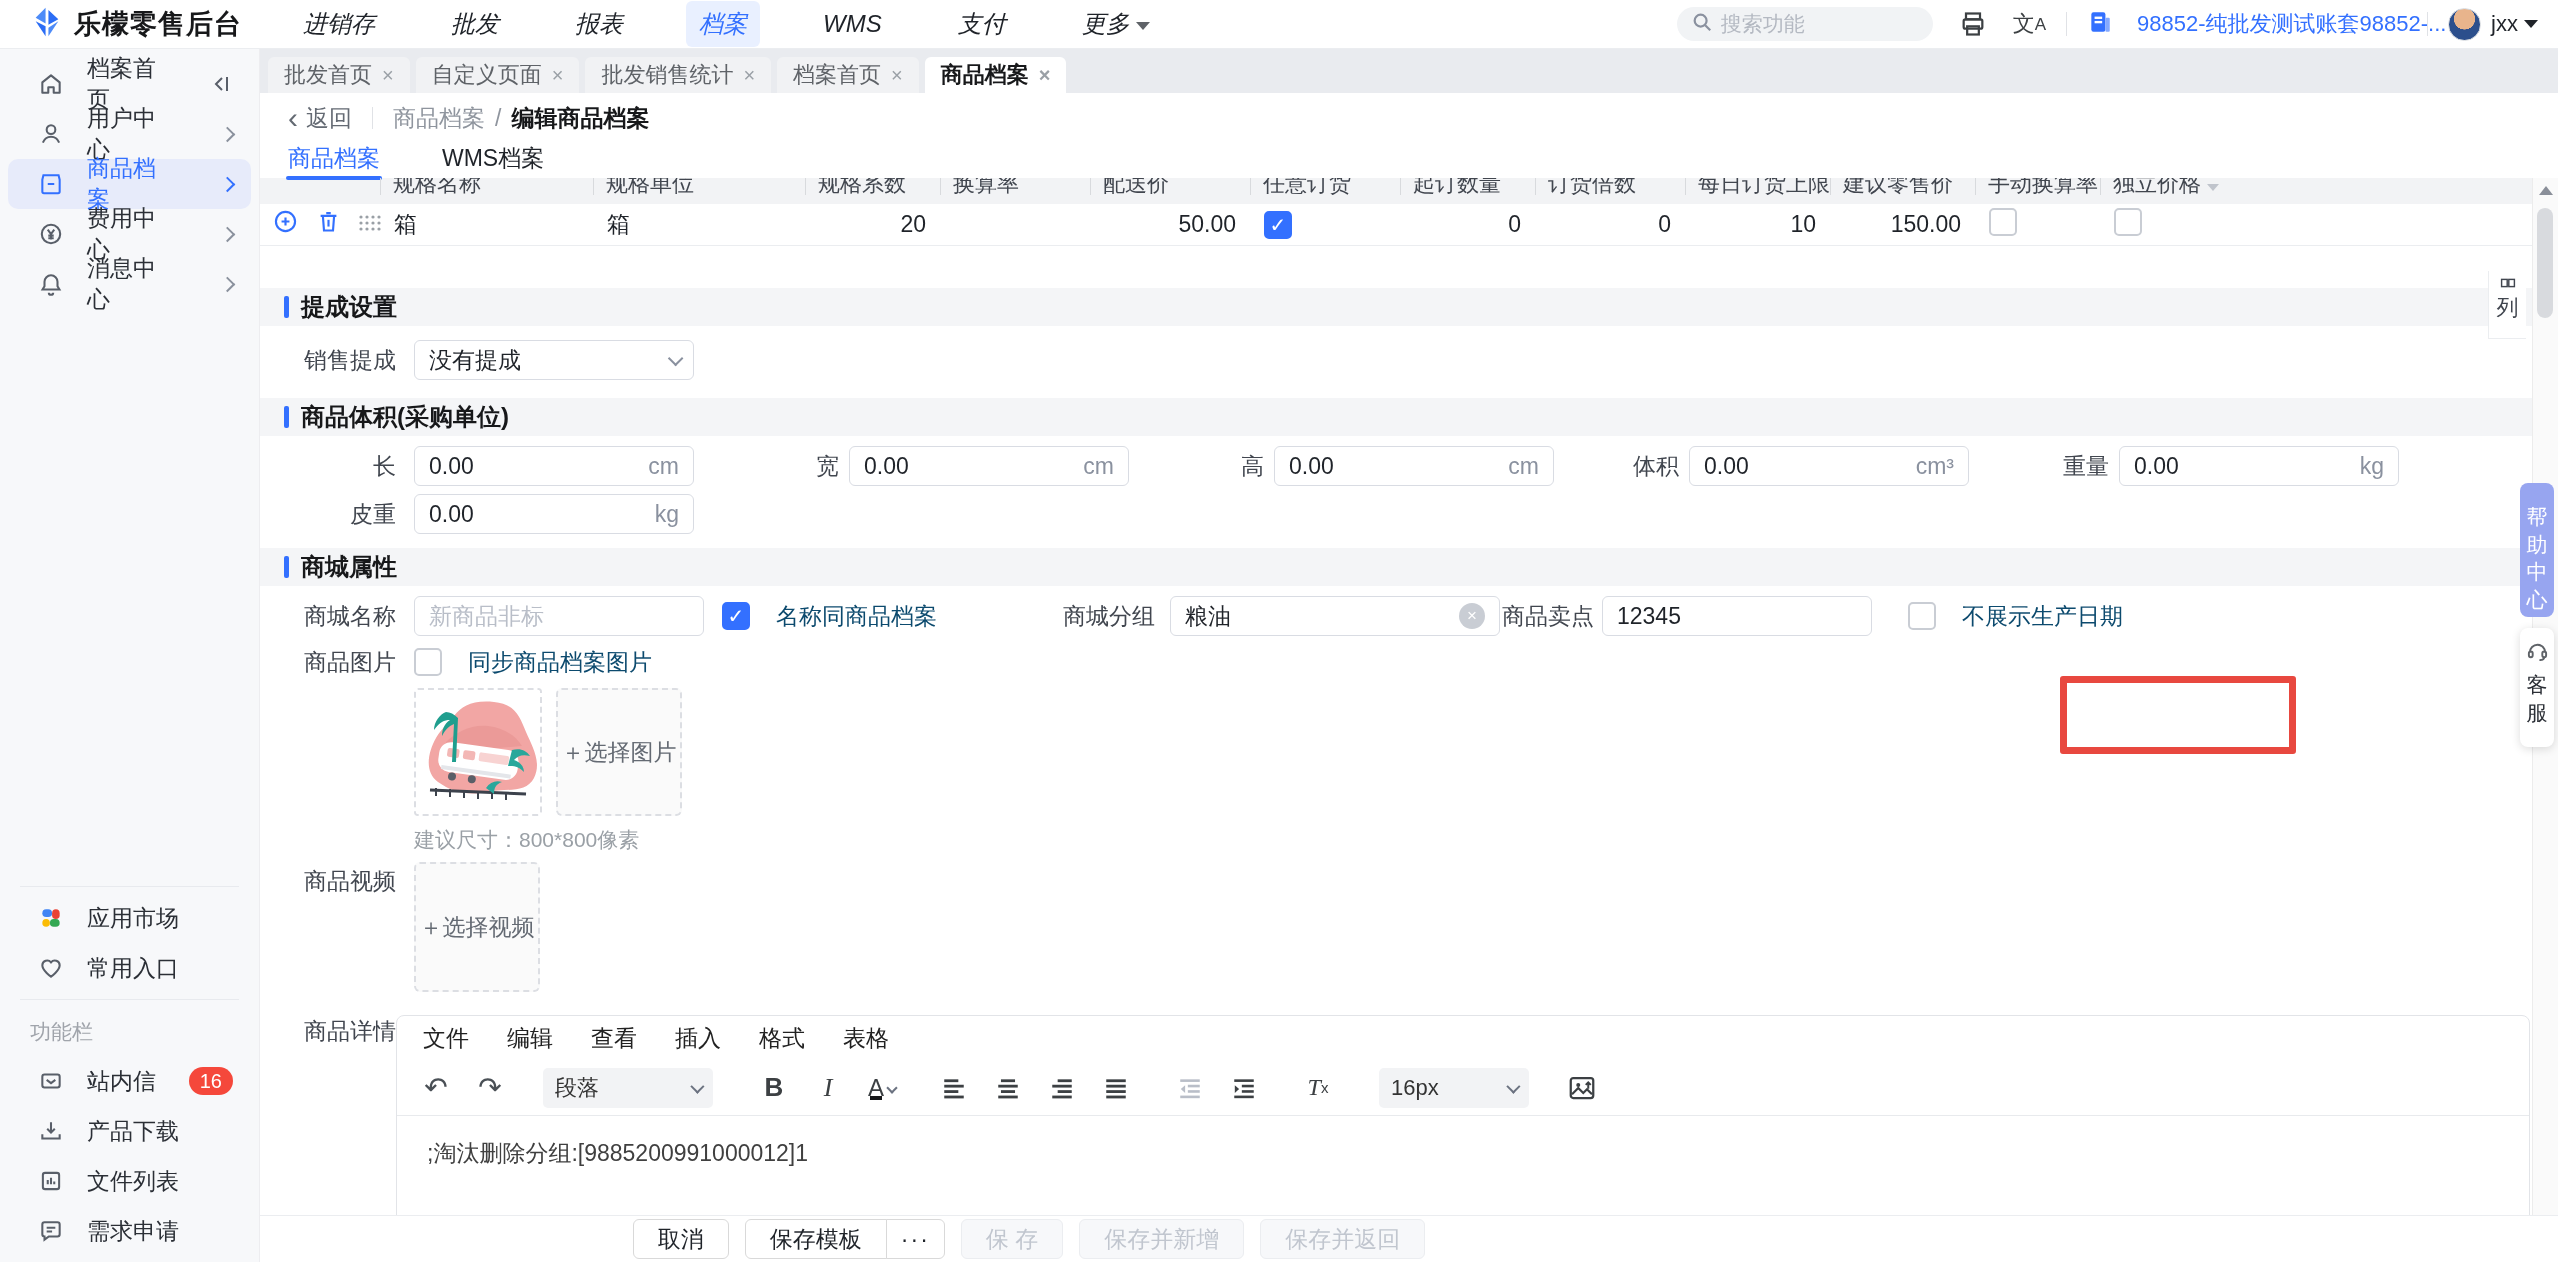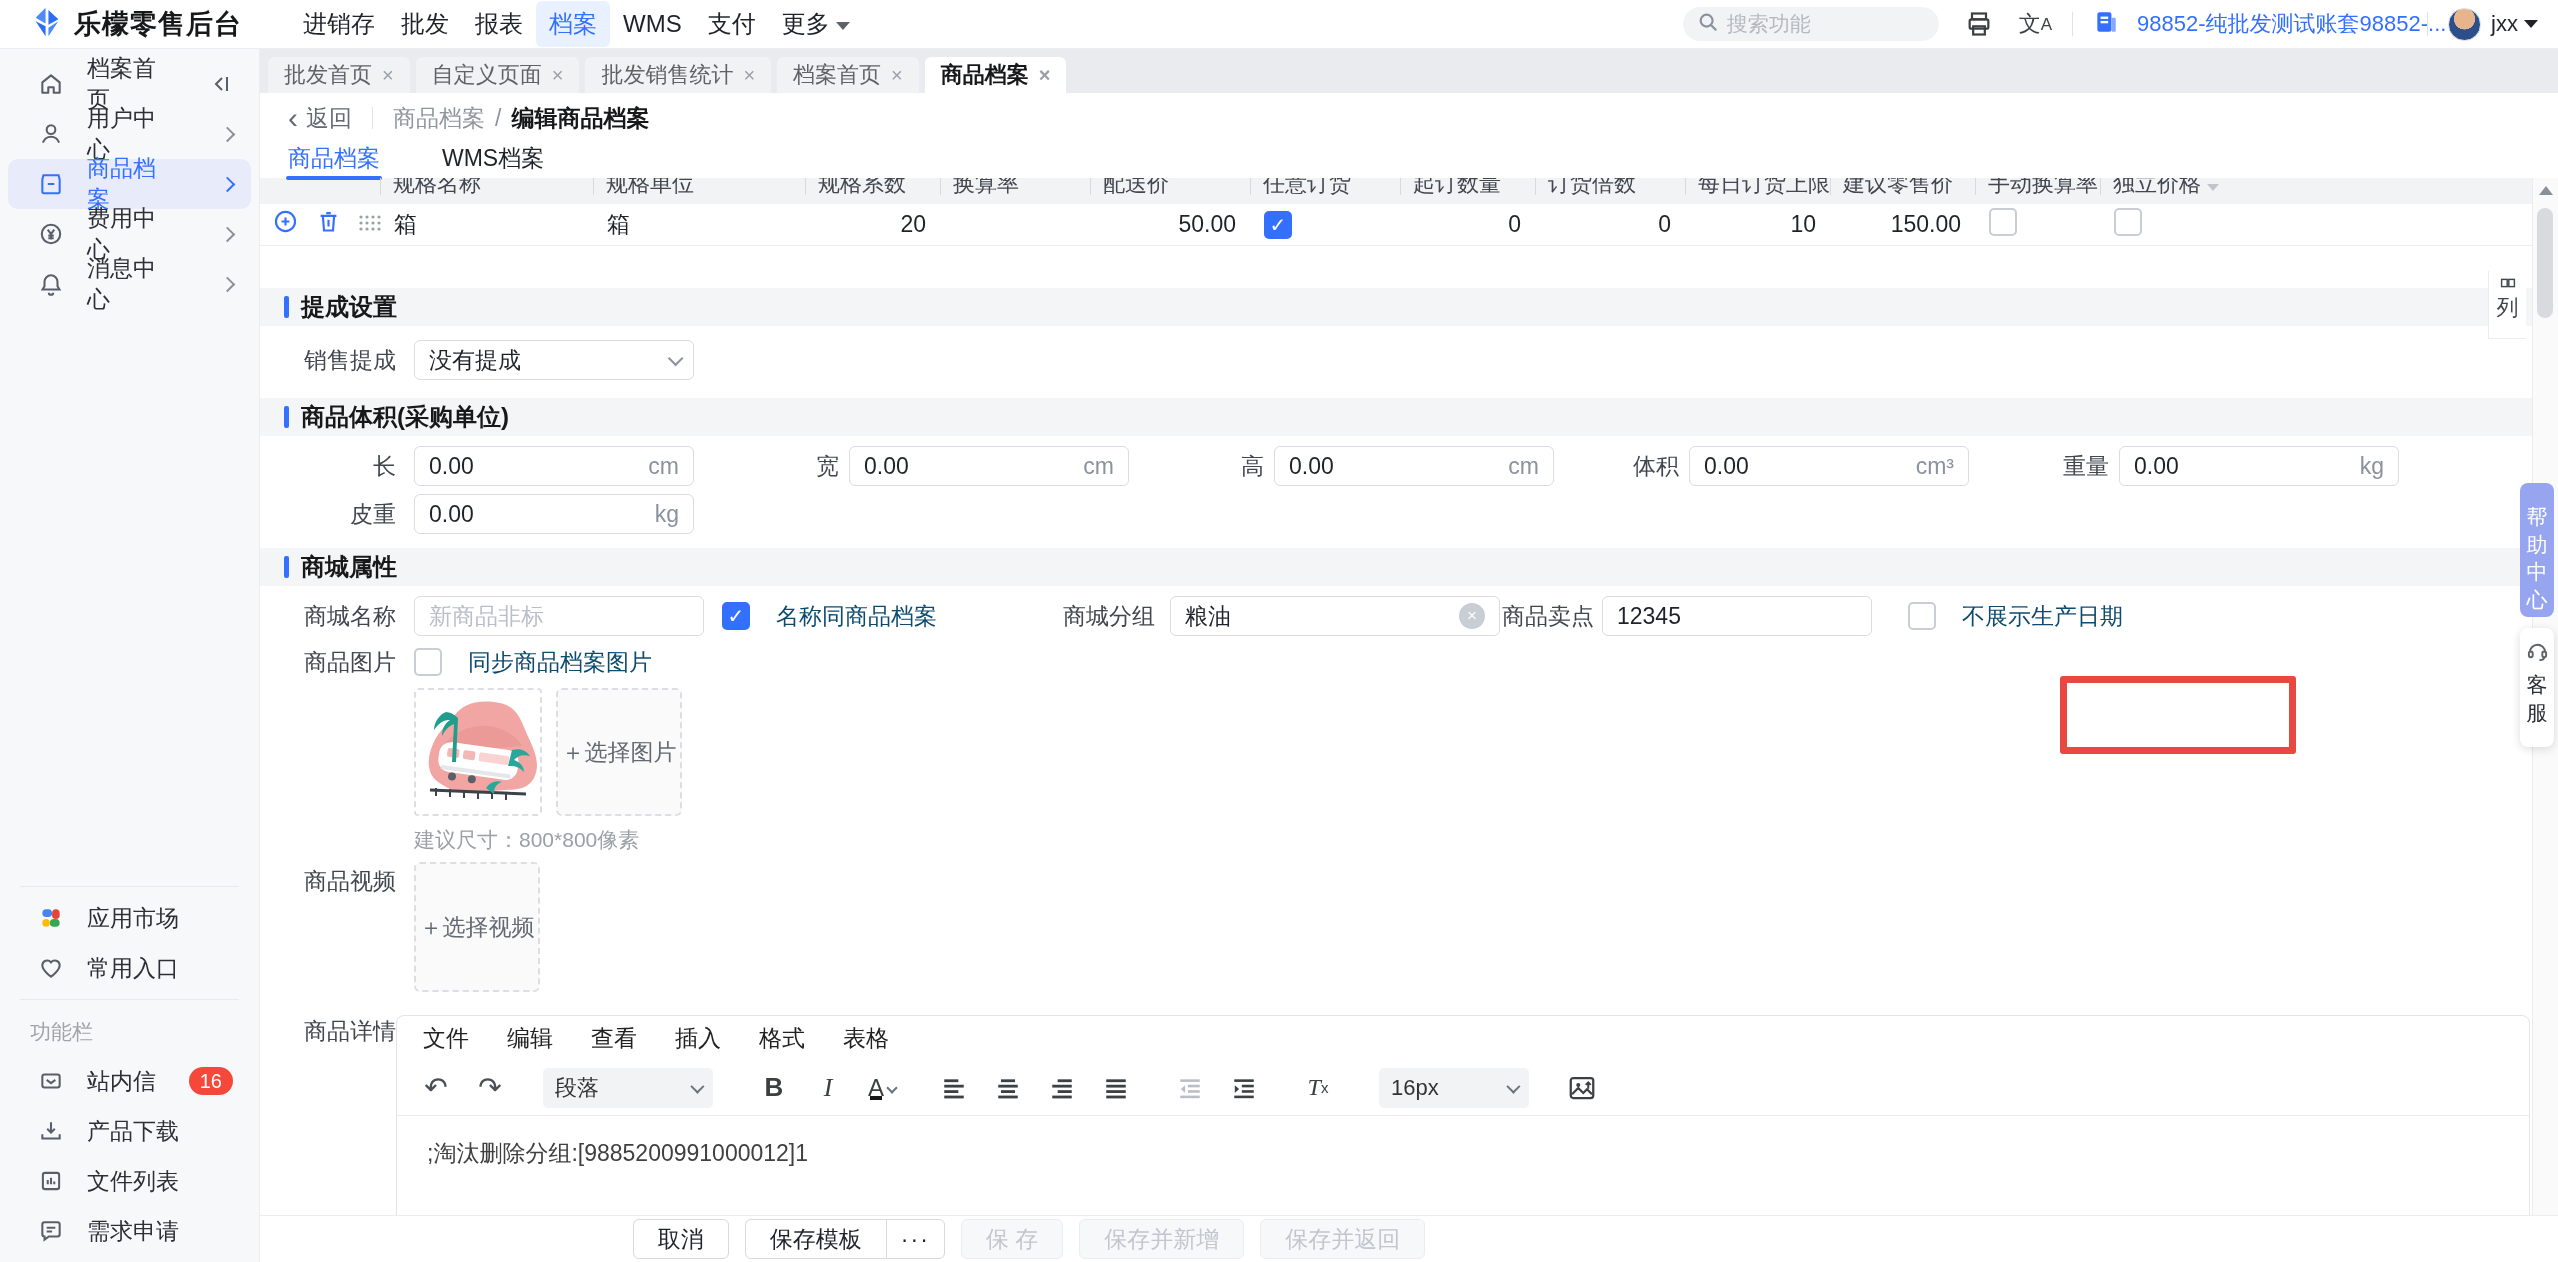--- a/index.html
+++ b/index.html
@@ -5,36 +5,36 @@
   * { margin:0; padding:0; box-sizing:border-box; }
   html,body { width:2558px; height:1262px; overflow:hidden; background:#fff;
     font-family:"Liberation Sans","DejaVu Sans",sans-serif; color:#1f2329; }
   .app { position:relative; width:2558px; height:1262px; }
 
   
   .topbar { position:absolute; top:0; left:0; right:0; height:49px; background:#fff;
     border-bottom:1px solid #ebedf0; display:flex; align-items:center; z-index:30; }
   .logo { display:flex; align-items:center; gap:10px; margin-left:30px; cursor:pointer; }
   .logo-text { font-size:27px; font-weight:bold; color:#17181a; letter-spacing:1px; }
-  .topnav { display:flex; align-items:center; margin-left:48px; }
+  .topnav { display:flex; align-items:center; gap:50px; margin-left:48px;font-style:italic; }
   .topnav-item { font-size:24px; color:#1f2329; padding:7px 13px; border-radius:6px; cursor:pointer; white-space:nowrap; }
   .topnav-item.active { background:#e9f0ff; color:#3370ff; }
   .caret { display:inline-block; width:0; height:0; border-left:7px solid transparent;
     border-right:7px solid transparent; border-top:8px solid #5f6368; margin-left:6px; vertical-align:middle; }
   .topbar-right { margin-left:auto; display:flex; align-items:center; margin-right:20px; }
   .searchbox { width:256px; height:34px; border-radius:17px; background:#f1f3f5; display:flex;
     align-items:center; padding:0 14px; gap:8px; }
   .searchbox input { border:none; outline:none; background:transparent; font-size:21px; width:180px;
     font-family:inherit; color:#1f2329; }
   .searchbox input::placeholder { color:#b4b9c2; }
   .tb-icon { margin-left:26px; color:#3c4043; cursor:pointer; display:flex; align-items:center; }
   .translate-glyph { font-size:22px; color:#3c4043; line-height:1; }
   .translate-glyph .sm { font-size:17px; }
   .tb-divider { width:1px; height:24px; background:#e0e2e6; margin:0 20px; }
-  .company { display:flex; align-items:center; gap:18px; cursor:pointer; }
+  .company { display:flex; align-items:center; gap:24px; cursor:pointer; }
   .company-text { color:#3370ff; font-size:22px; max-width:270px; white-space:nowrap; }
   .avatar { width:33px; height:33px; border-radius:50%; margin-right:10px; cursor:pointer;
     background:radial-gradient(circle at 50% 32%, #e8b48c 0 40%, #2c4f8c 41%); border:1px solid #d8dbe0; }
   .username { font-size:22px; color:#1f2329; cursor:pointer; }
 
   
   .sidebar { position:absolute; top:49px; left:0; bottom:0; width:260px; background:#f7f8fa;
     border-right:1px solid #ededf0; z-index:20; }
   .side-item { height:50px; display:flex; align-items:center; gap:23px; padding:0 18px 0 30px;
     font-size:23px; color:#2b2f36; cursor:pointer; margin:0 8px; border-radius:10px; }

